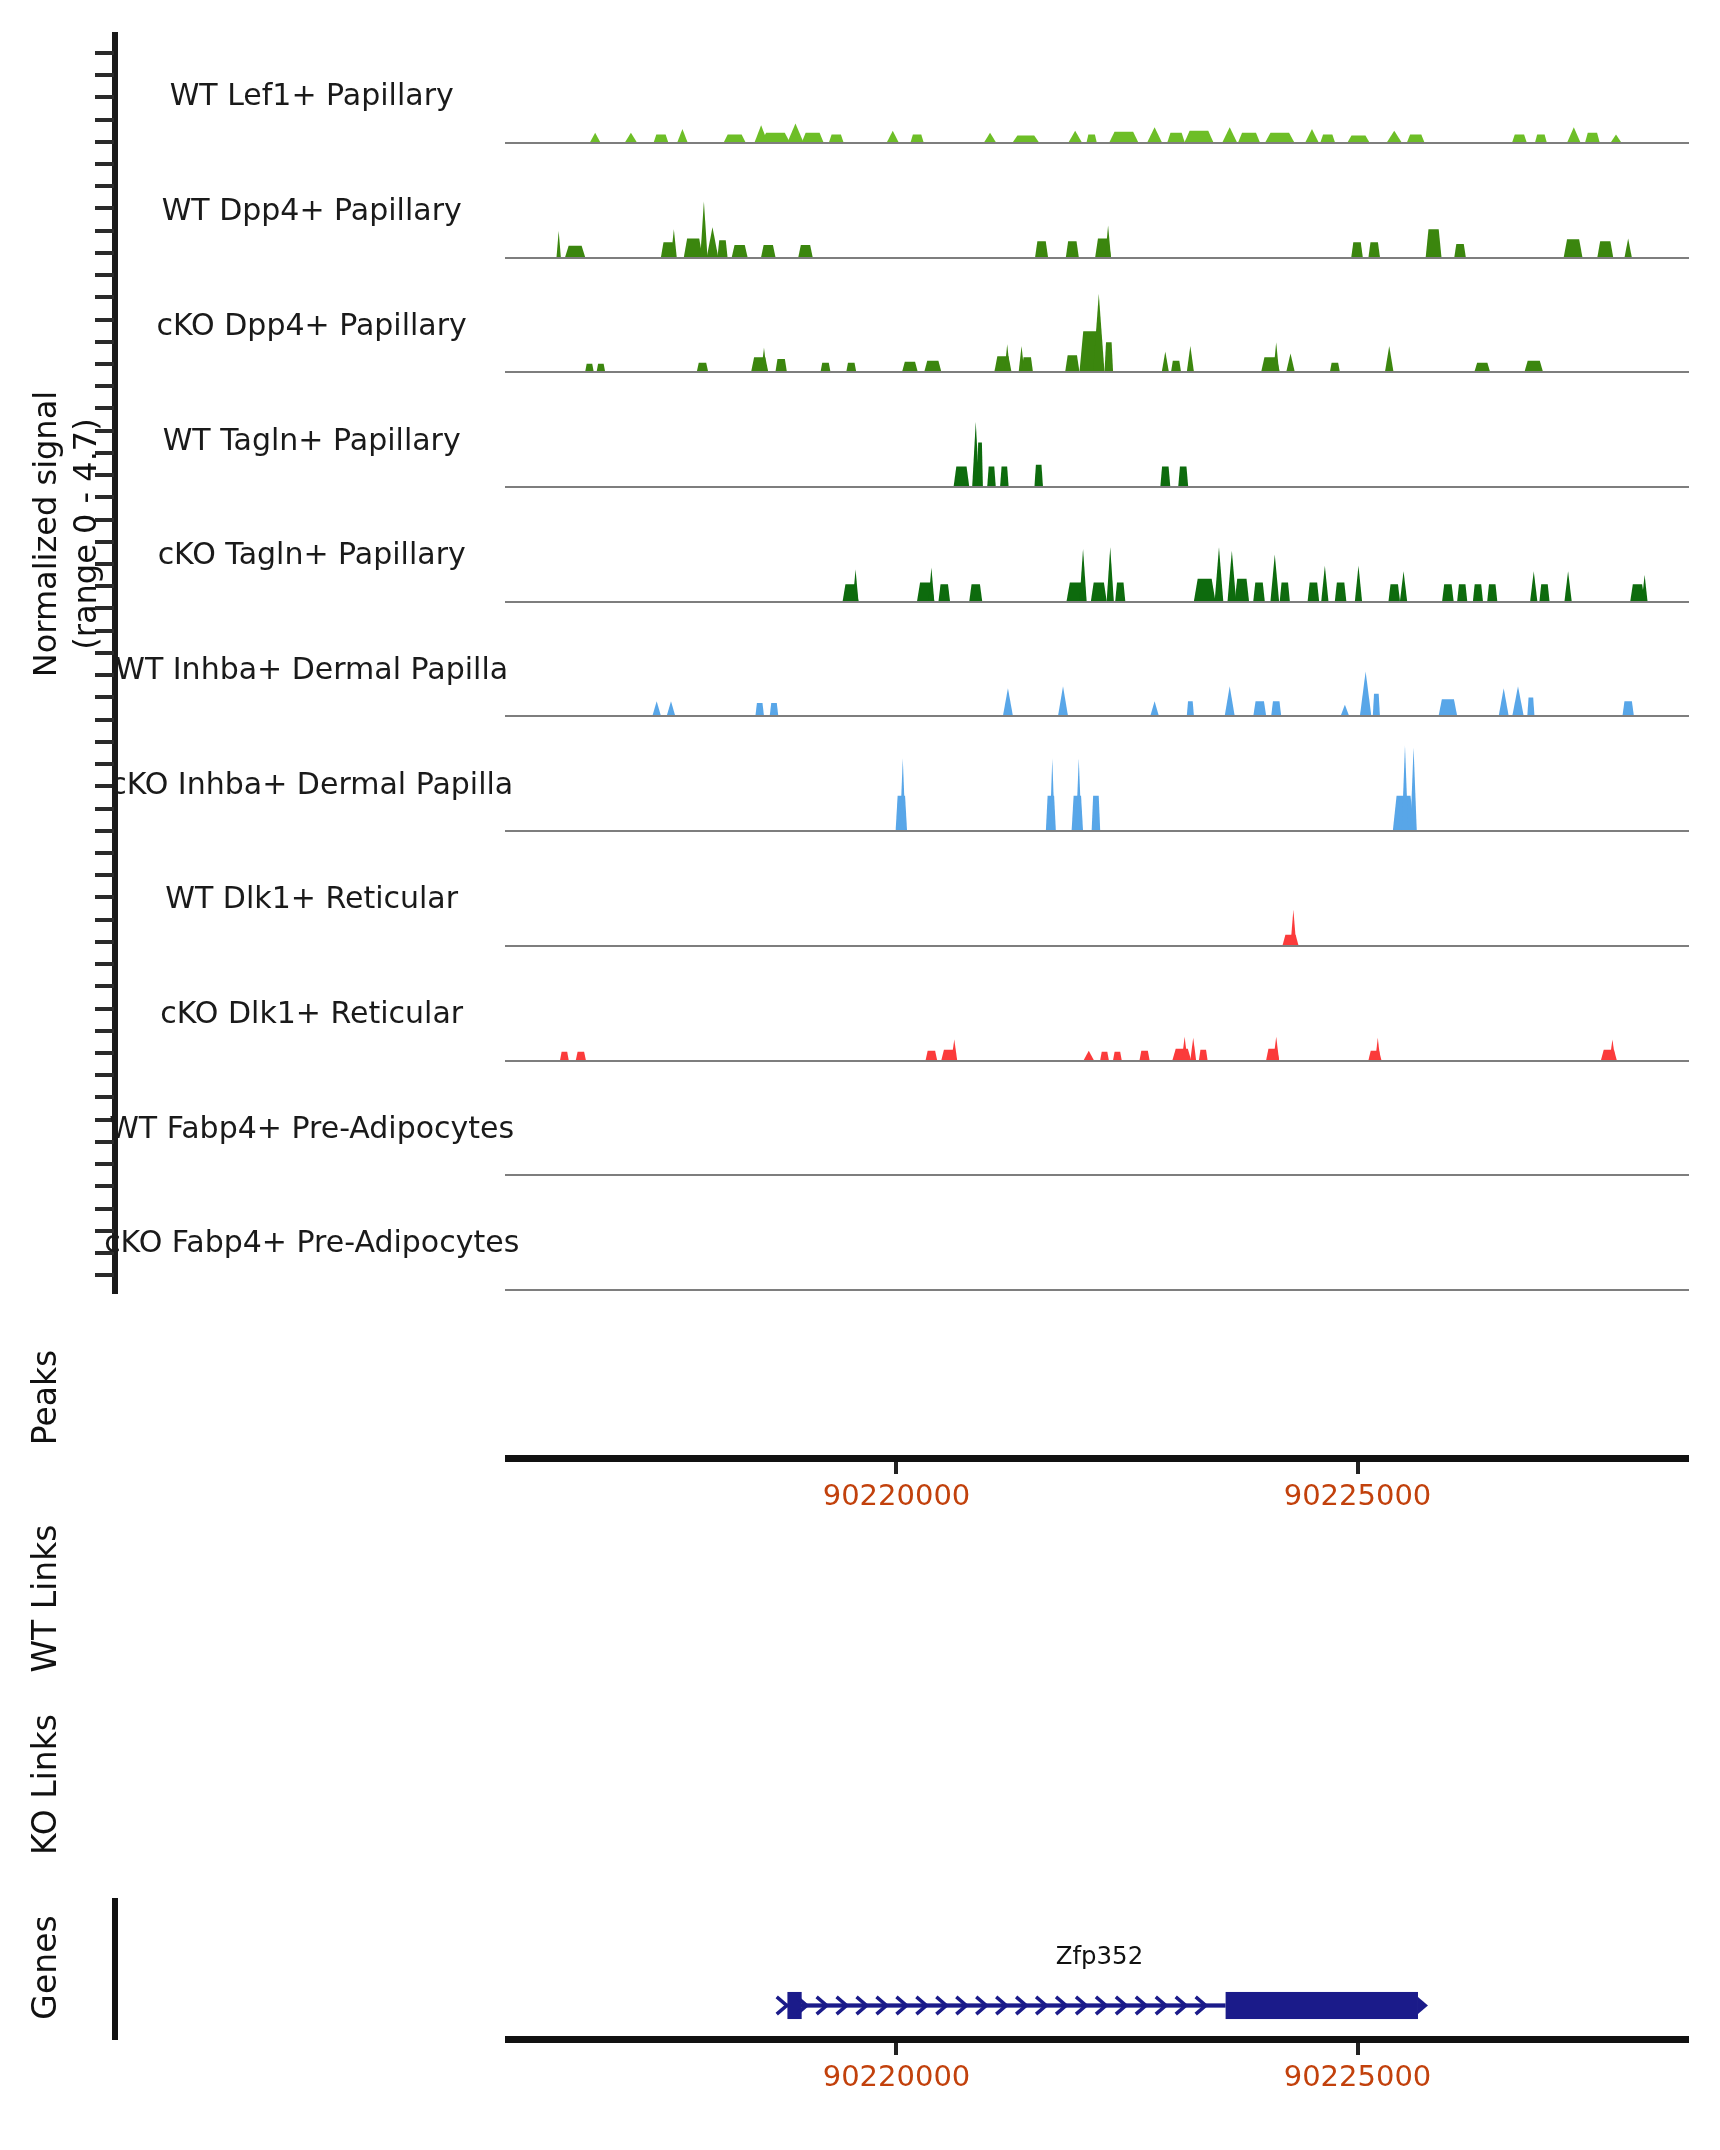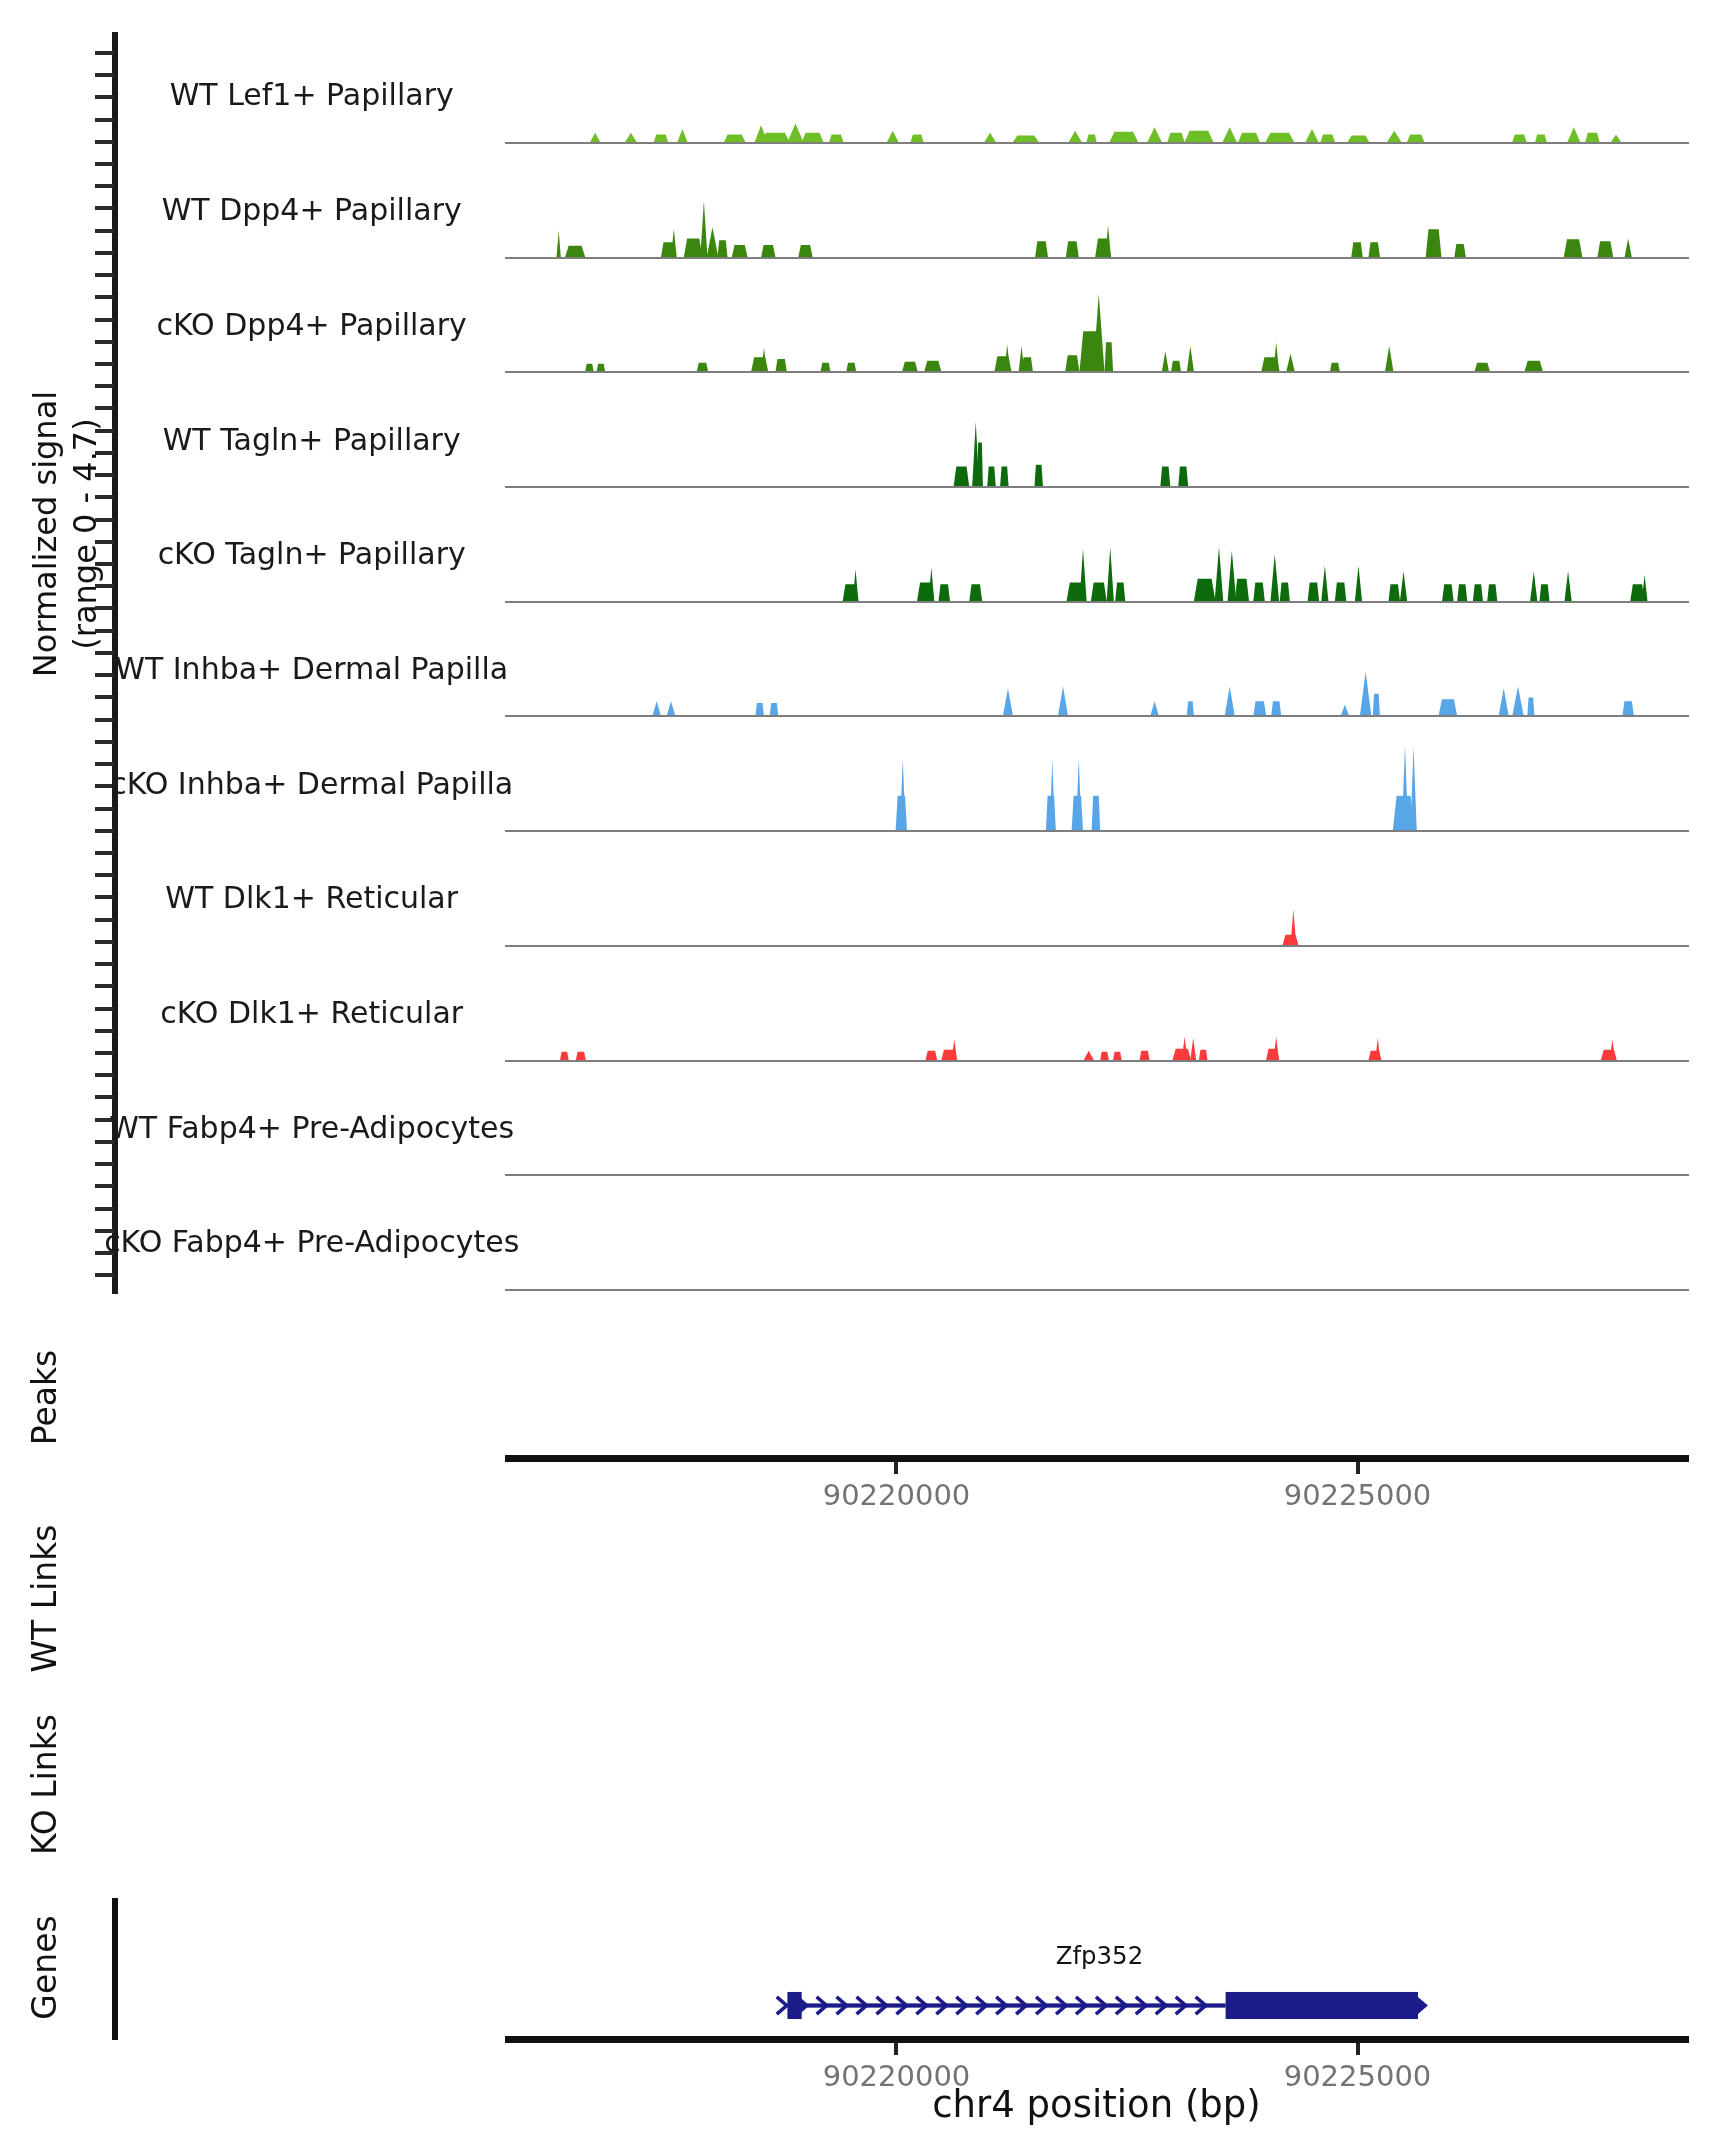--- a/index.html
+++ b/index.html
@@ -4,21 +4,21 @@
 <style>
   html,body{margin:0;padding:0;background:#ffffff;}
   body{font-family:"DejaVu Sans","Liberation Sans",sans-serif;}
   #fig{position:relative;width:1721px;height:2151px;background:#ffffff;overflow:hidden;}
   .abs{position:absolute;}
   .track-label{position:absolute;width:645px;text-align:center;font-size:30px;color:#1a1a1a;white-space:nowrap;}
   .baseline{position:absolute;height:2.2px;background:#7e7e7e;}
   .ytick{position:absolute;width:18.6px;height:4.3px;background:#2a2a2a;}
   .xaxis{position:absolute;background:#111111;}
   .xtick{position:absolute;width:4.3px;background:#222222;}
-  .xticklabel{position:absolute;width:287px;text-align:center;font-size:29px;color:#737373;}
+  .xticklabel{position:absolute;width:287px;text-align:center;font-size:29px;color:#c2410c;}
   .section-label{position:absolute;width:258px;height:37px;line-height:37px;text-align:center;
                  font-size:33px;color:#111;transform:rotate(-90deg);white-space:nowrap;}
   .ylabel{position:absolute;width:459px;text-align:center;font-size:32px;line-height:40px;color:#111;
           transform:rotate(-90deg);}
   .axis-title{position:absolute;width:645px;text-align:center;font-size:37px;color:#111;}
   .gene-label{position:absolute;width:287px;text-align:center;font-size:24.4px;color:#111;}
 </style>
 </head>
 <body>
 
@@ -354,15 +354,14 @@
     </svg>
 
   <div class="xaxis" style="left:505px;top:2036px;width:1184px;height:7.2px;"></div>
   <div id="genome-axis-ticks">
       <div class="xtick" style="left: 894px; top: 2043px; height: 11.5px;"></div>
       <div class="xticklabel" style="left: 753px; top: 2059px;">90220000</div>
       <div class="xtick" style="left: 1356px; top: 2043px; height: 11.5px;"></div>
       <div class="xticklabel" style="left: 1214px; top: 2059px;">90225000</div>
     </div>
 
-  <div class="axis-title" style="left:774px;top:2083px;">chr4 position (bp)</div>
 </div>
 
 
 </body></html>

